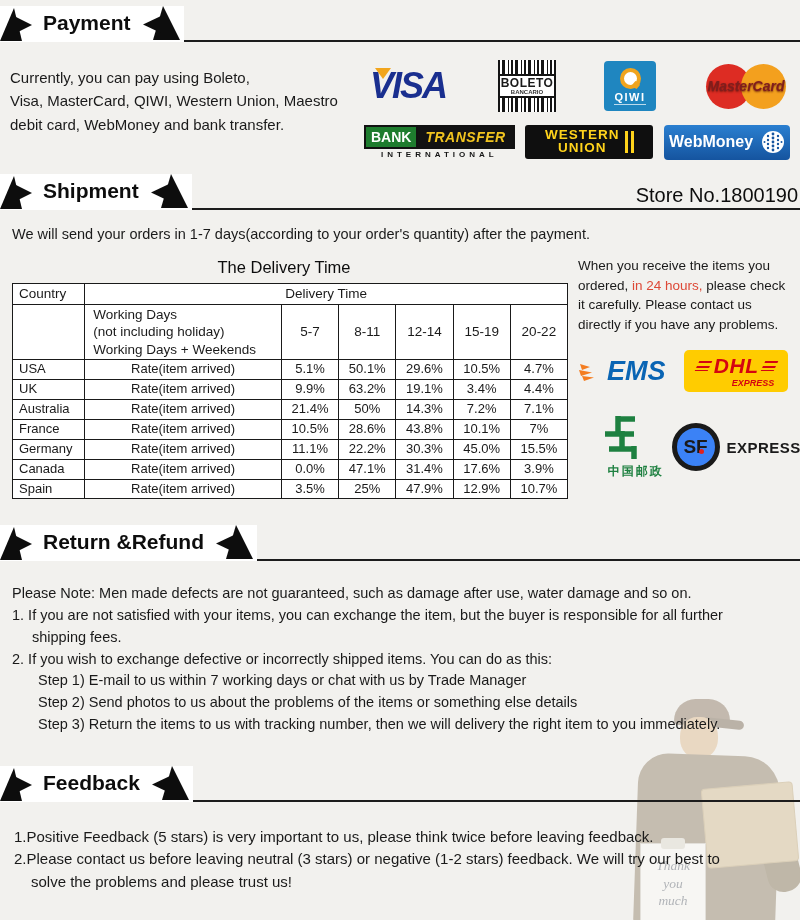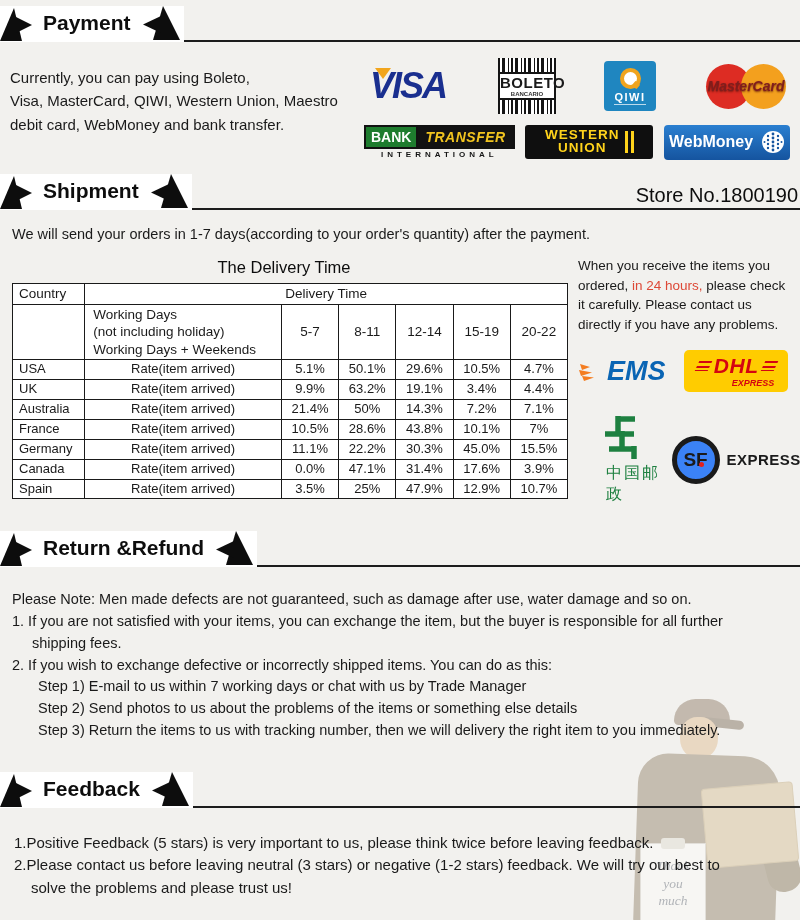--- a/index.html
+++ b/index.html
@@ -35,21 +35,21 @@
   .row2 { height: 36px; padding: 0 2px; }
 
   .visa { position: relative; padding: 0 4px; }
   .visa-text { font-style: italic; font-weight: bold; font-size: 36px; letter-spacing: -2px; color: #1a2f8f; }
   .visa-notch { position: absolute; left: 9px; top: 3px; width: 0; height: 0;
     border-left: 8px solid transparent; border-right: 8px solid transparent; border-top: 11px solid #f2a51c; }
 
   .boleto { width: 58px; text-align: center; }
   .barcode { height: 14px; background: repeating-linear-gradient(90deg,#141414 0 2px,#fff 2px 4px,#141414 4px 7px,#fff 7px 10px,#141414 10px 11px,#fff 11px 13px); }
   .boleto-box { border: 2px solid #141414; background: #fff; line-height: 1.05; padding: 1px 0; }
-  .boleto-box .b1 { display:block; font-size: 15px; font-weight: bold; letter-spacing: .5px; }
+  .boleto-box .b1 { display:block; font-size: 12px; font-weight: bold; letter-spacing: .5px; }
   .boleto-box .b2 { display:block; font-size: 6px; font-weight: bold; color:#333; }
 
   .qiwi { width: 52px; height: 50px; background: #1f86c0; border-radius: 4px;
     display: flex; flex-direction: column; align-items: center; justify-content: center; gap: 2px; }
   .qiwi-circle { width: 21px; height: 21px; border-radius: 50%; background: #fff;
     border: 4px solid #f0a41e; position: relative; }
   .qiwi-circle::after { content:""; position: absolute; right: -2px; bottom: -3px; width: 6px; height: 6px;
     background: #f0a41e; border-radius: 1px; transform: rotate(40deg); }
   .qiwi-text { color: #fff; font-weight: bold; font-size: 11px; letter-spacing: 1.5px; border-bottom: 1px solid rgba(255,255,255,.7); padding-bottom: 1px; }
 
@@ -103,21 +103,21 @@
   .dhl { background: #ffcc00; border-radius: 5px; width: 104px; height: 42px;
     display: flex; flex-direction: column; align-items: center; justify-content: center; }
   .dhl-inner { display: flex; align-items: center; gap: 4px; }
   .dhl-dash { width: 13px; height: 10px; transform: skewX(-25deg);
     background: repeating-linear-gradient(180deg,#d40511 0 2px,transparent 2px 4.5px); }
   .dhl-text { color: #d40511; font-weight: bold; font-style: italic; font-size: 21px; letter-spacing: .5px; }
   .dhl-express { font-size: 9px; font-style: italic; font-weight: bold; color: #d40511; align-self: flex-end; margin-right: 14px; }
 
   .cp { display: flex; flex-direction: column; align-items: center; gap: 3px; }
   .cp-emblem { width: 42px; height: 46px; }
-  .cp-text { color: #1e8040; font-size: 16px; font-weight: normal; letter-spacing: 2px; margin-left: 28px; }
+  .cp-text { color: #1e8040; font-size: 12px; font-weight: bold; letter-spacing: 2px; margin-left: 28px; }
 
   .sf { display: flex; align-items: center; gap: 7px; }
   .sf-circle { width: 48px; height: 48px; border: 5px solid #1a1a1a; border-radius: 50%; background: #3b82f6;
     display: flex; align-items: center; justify-content: center; position: relative; }
   .sf-text { font-weight: bold; font-size: 19px; color: #1a1a1a; }
   .sf-dot { position: absolute; width: 5px; height: 5px; border-radius: 50%; background: #e2211c; right: 11px; top: 21px; }
   .sf-express { font-weight: bold; font-size: 15px; color: #1a1a1a; letter-spacing: .5px; }
 
   
   .returns-header { margin-top: 26px; }

